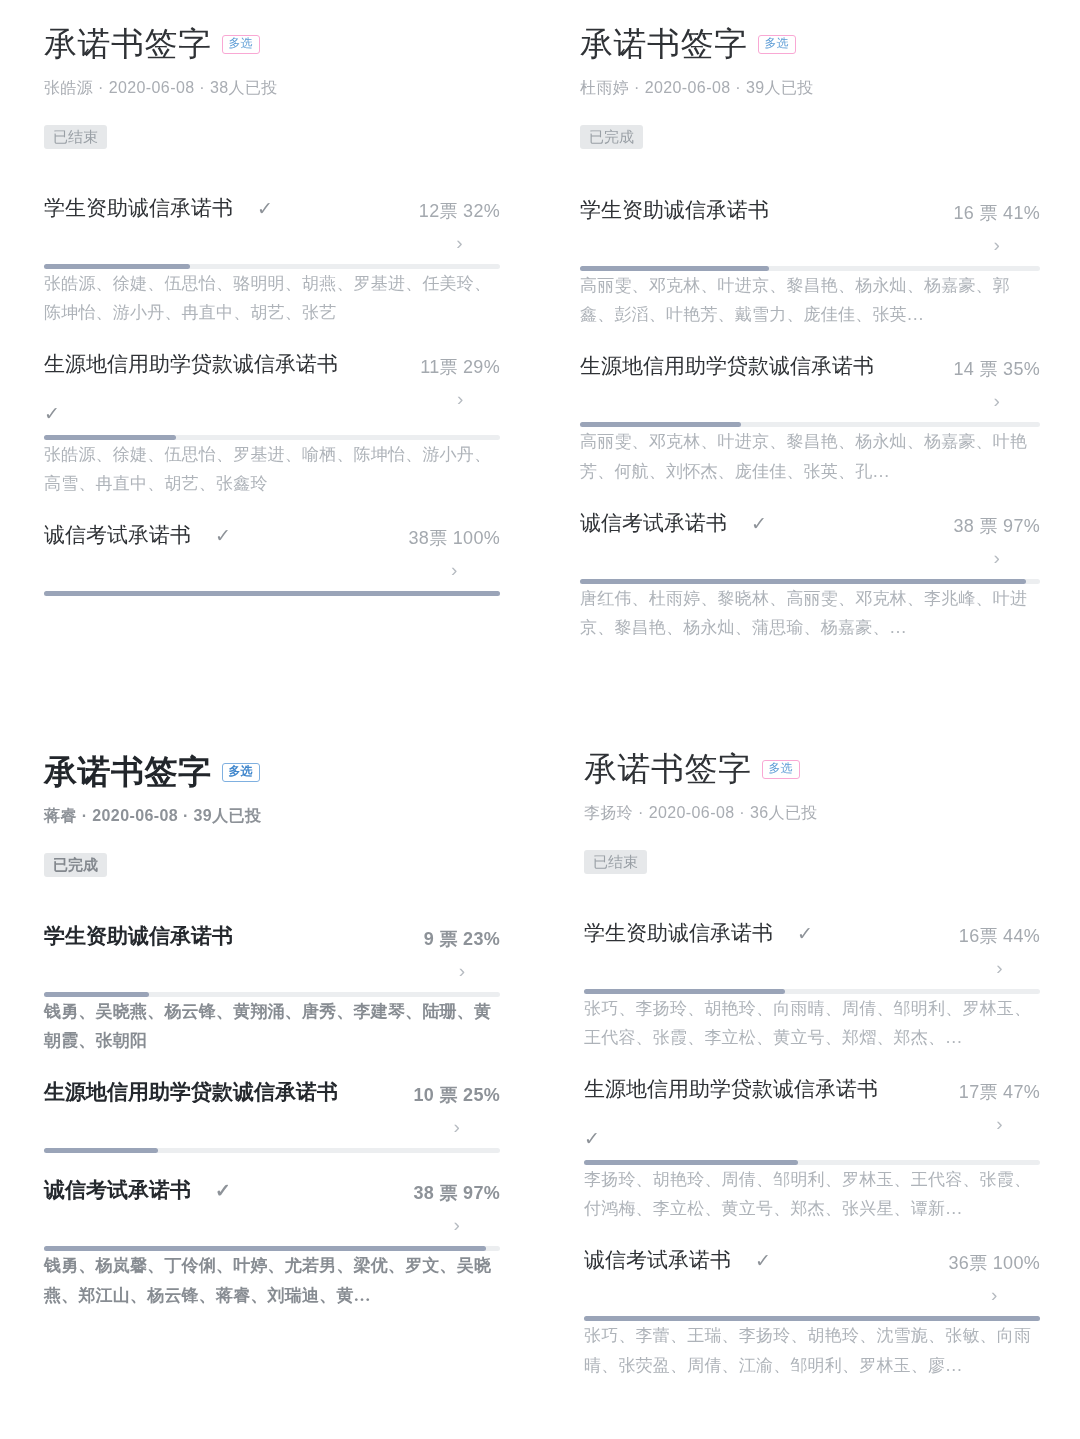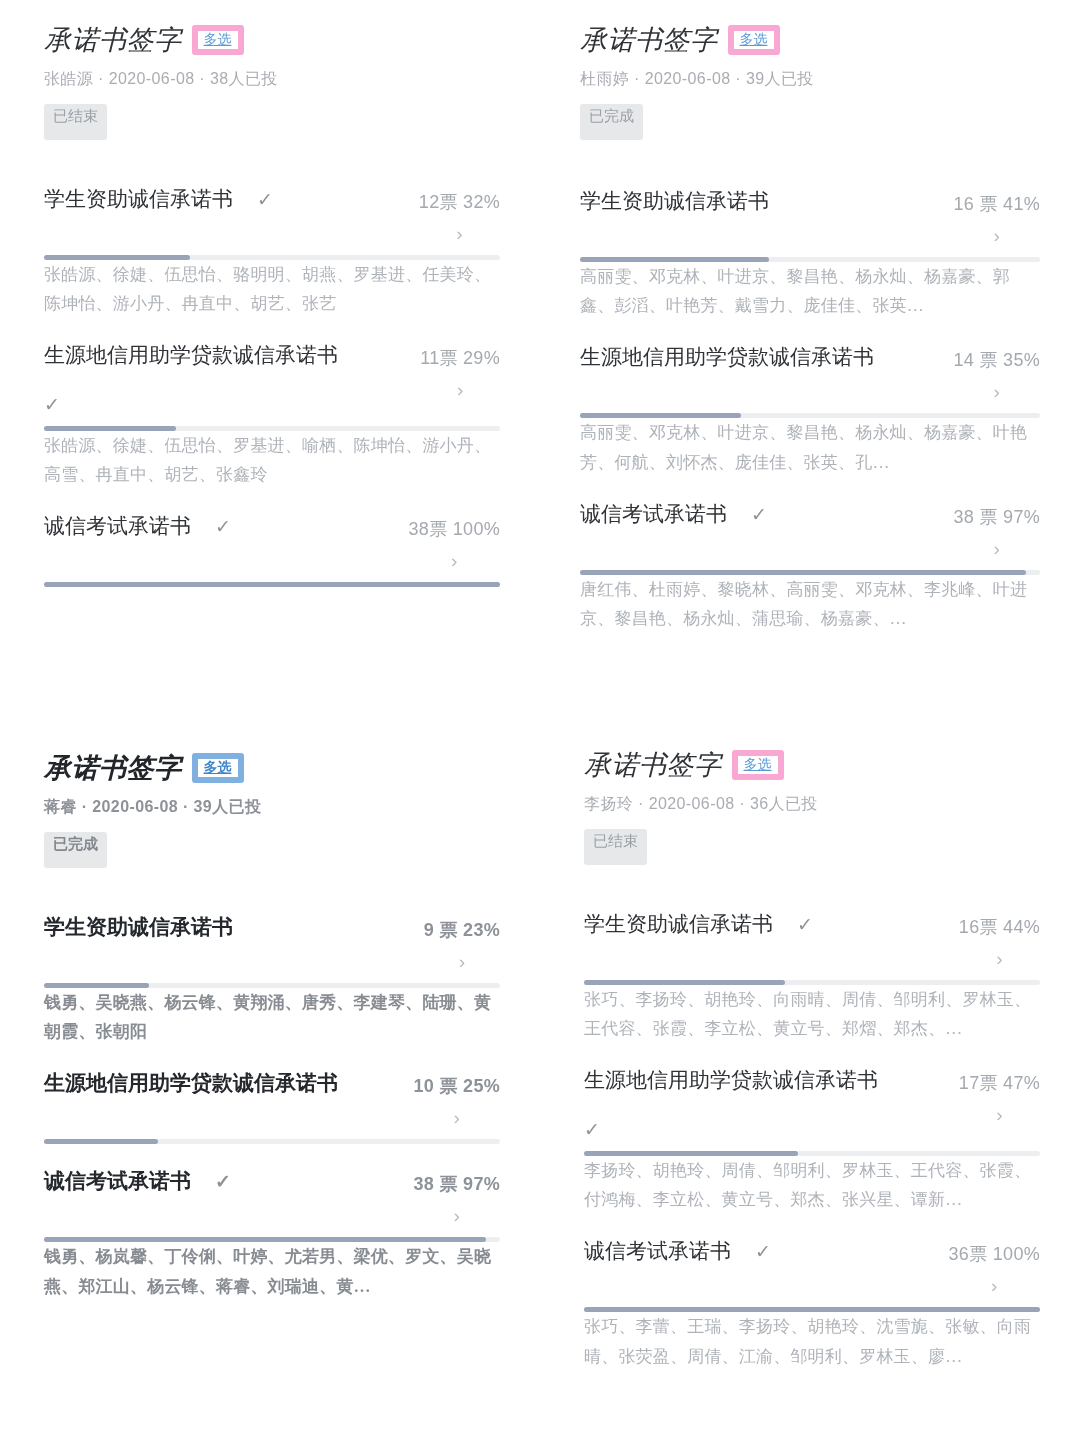--- a/index.html
+++ b/index.html
@@ -30,52 +30,50 @@
   .panel.p3 { padding-top: 38px; }
   .panel.p4 { padding-top: 35px; }
 
   .header { margin-bottom: 4px; }
   .title-row {
     display: flex;
     align-items: center;
     gap: 10px;
   }
   .title {
-    font-size: 27px;
+    font-size: 33px;
     color: #2f3236;
     letter-spacing: 0.5px;
     font-weight: 400;
-    font-style: italic;
   }
   .panel.p3 .title { font-weight: 700; color: #22262b; }
   .badge {
-    border: 6px solid #f9a8d4;
+    border: 1px solid #f9a8d4;
     color: #5b9bd5;
-    font-size: 14px;
+    font-size: 12px;
     border-radius: 3px;
     padding: 1px 6px 2px 6px;
     line-height: 1.1;
     white-space: nowrap;
-    text-decoration: underline;
   }
   .panel.p3 .badge { border-color: #7fb0e0; color: #3f86cc; font-weight: 700;}
   .meta {
     margin-top: 11px;
     font-size: 16px;
     color: #a9adb3;
     letter-spacing: 0.4px;
   }
   .panel.p3 .meta { color: #8d9298; font-weight: 700; }
   .status {
     display: inline-block;
-    margin-top: 14px;
+    margin-top: 26px;
     background: #e6e8ea;
     color: #9aa0a6;
     font-size: 15px;
-    padding: 4px 9px 17px 9px;
+    padding: 4px 9px 5px 9px;
     border-radius: 3px;
     line-height: 1;
   }
   .panel.p3 .status { color: #83888e; font-weight: 700; }
 
   .options { margin-top: 44px; }
   .panel.p2 .options { margin-top: 46px; }
   .panel.p4 .options { margin-top: 44px; }
 
   .option { margin-bottom: 4px; }

